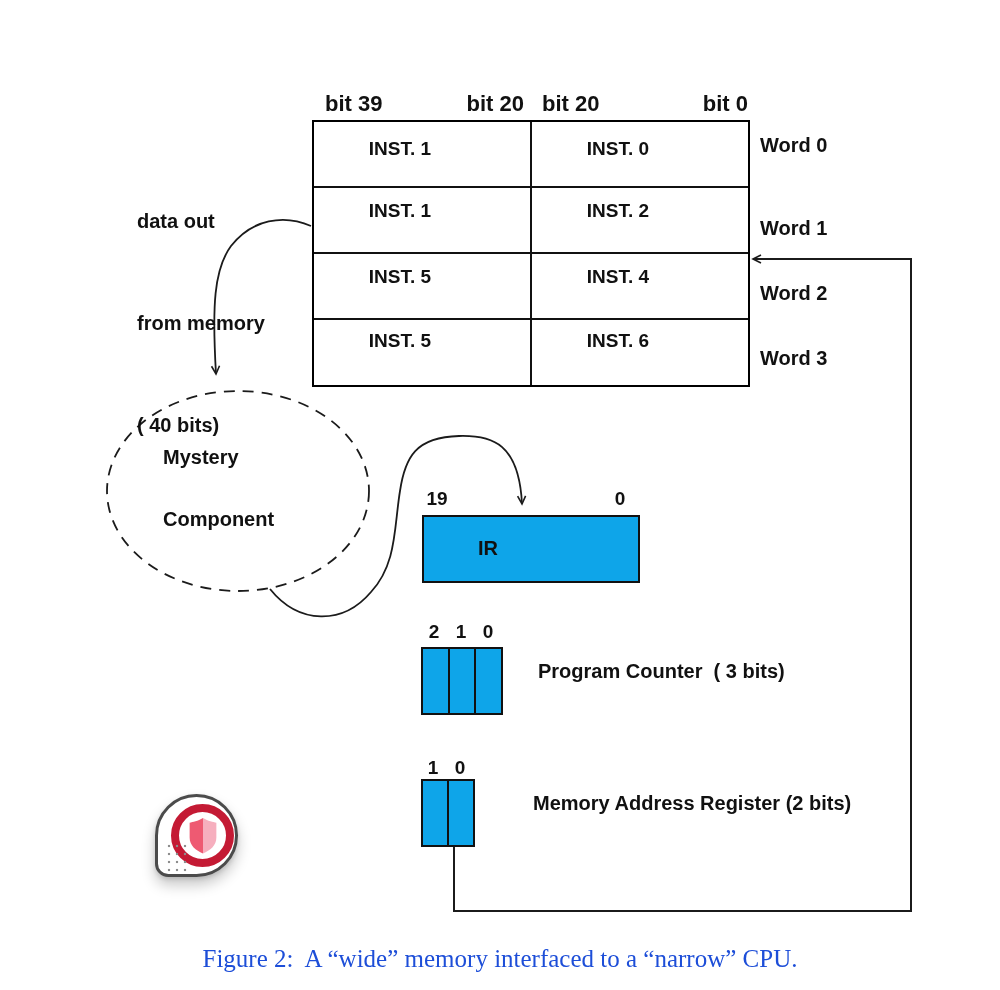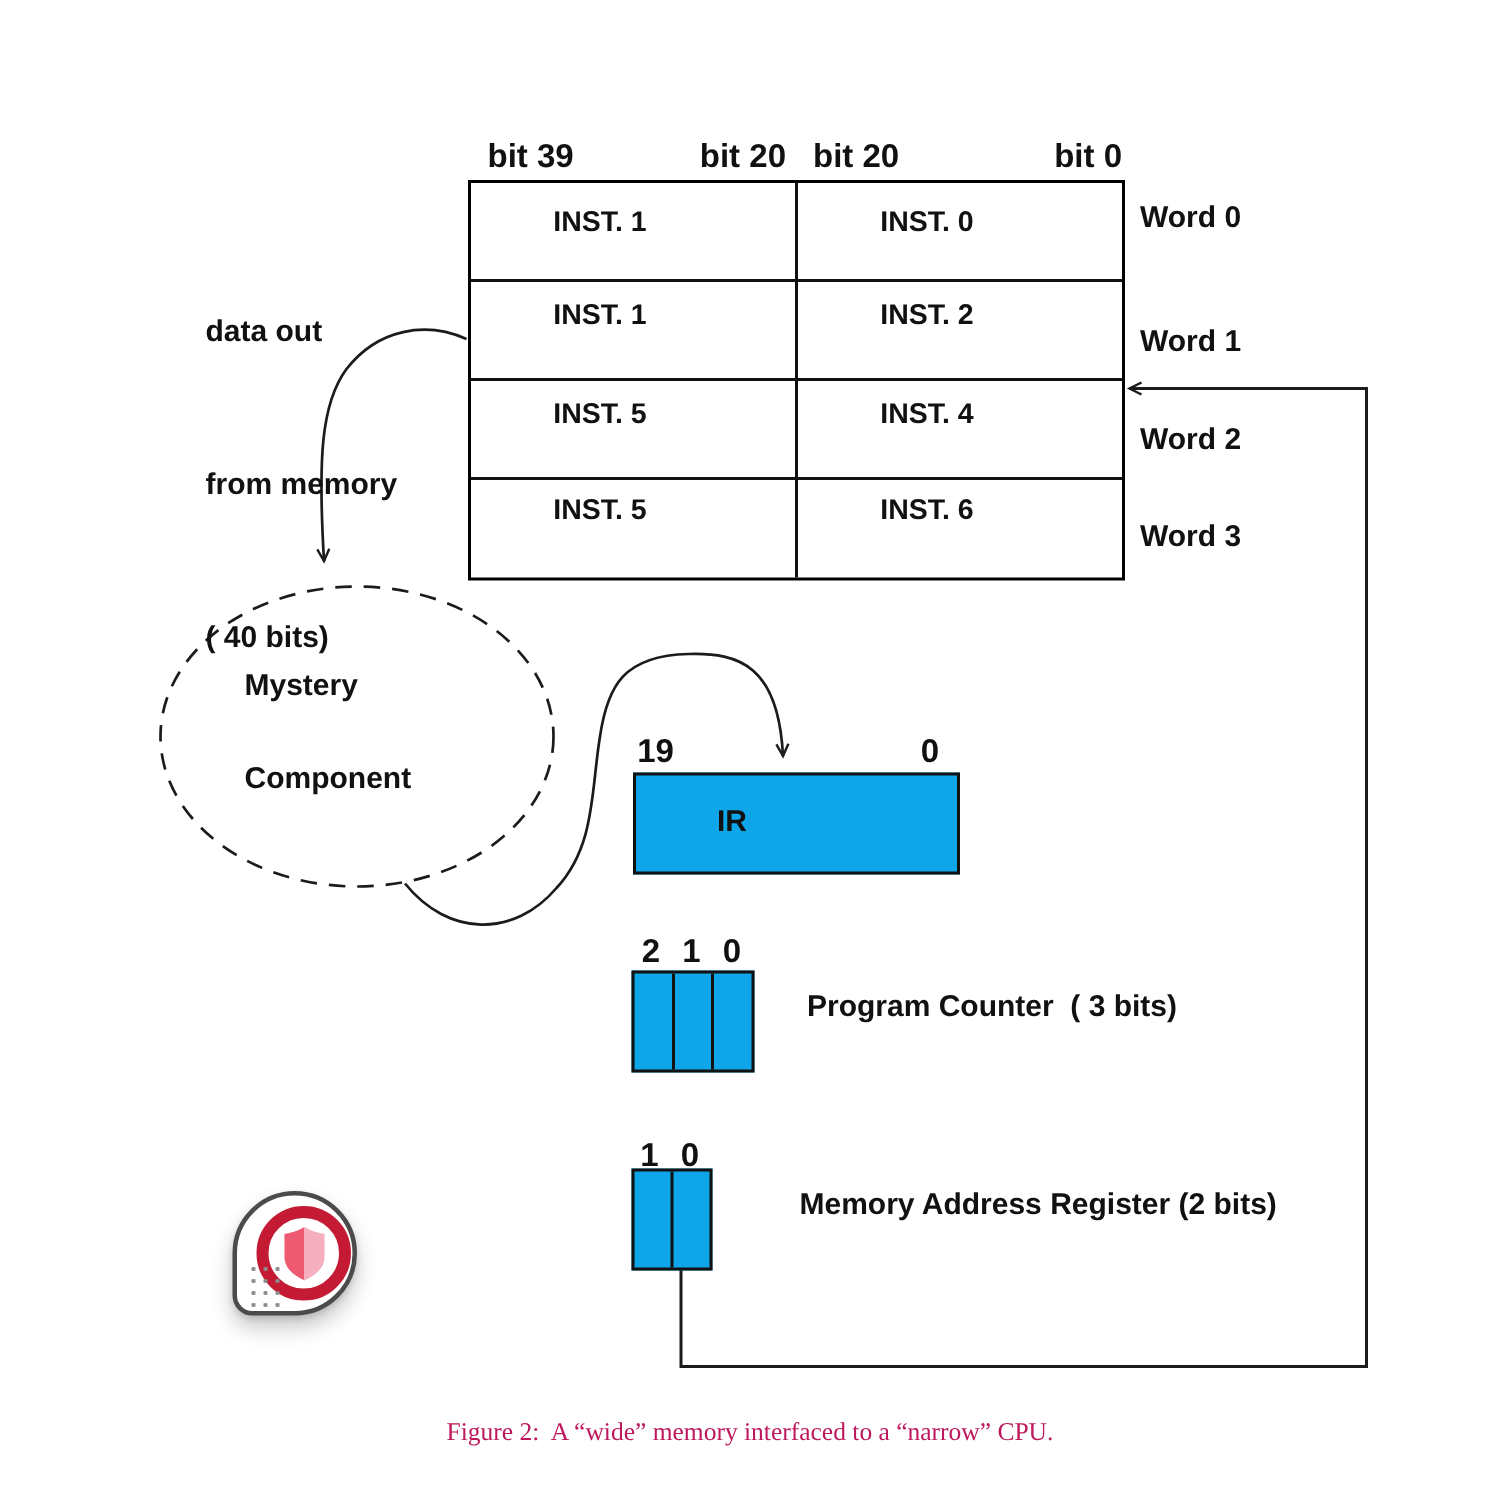--- a/index.html
+++ b/index.html
@@ -11,23 +11,23 @@
   .blbl2{position:absolute;font-weight:bold;font-size:20px;line-height:23px;white-space:pre;color:#111;}
   .ralign{text-align:right;}
   .memtable{position:absolute;left:312px;top:120px;width:434px;height:263px;border:2px solid #000000;background:transparent;}
   .hline{position:absolute;left:0;width:100%;height:2px;background:#111;}
   .vline{position:absolute;top:0;height:100%;width:2px;background:#111;left:216px;}
   .cell{position:absolute;width:216px;text-align:center;font-weight:bold;font-size:19px;
         box-sizing:border-box;padding-right:44px;color:#111;}
   .regbox{position:absolute;border:2px solid #111;background:#0ea5e9;display:flex;}
   .regcell{flex:1;border-right:2px solid #111;}
   .regcell:last-child{border-right:none;}
-  .bitnum{position:absolute;width:16px;text-align:center;font-weight:bold;font-size:22px;color:#111;}
+  .bitnum{position:absolute;width:16px;text-align:center;font-weight:bold;font-size:19px;color:#111;}
   .caption{position:absolute;left:0;top:945px;width:1000px;text-align:center;
-           font-family:"Liberation Serif", serif;font-size:17px;color:#be185d;white-space:pre;}
+           font-family:"Liberation Serif", serif;font-size:25px;color:#1d4ed8;white-space:pre;}
   .multiline div{margin:0;}
   .logo{position:absolute;left:155px;top:794px;width:83px;height:83px;background:#fff;
         border:3px solid #4b4b4b;border-radius:50% 50% 50% 16%;box-sizing:border-box;
         box-shadow:0 8px 14px rgba(0,0,0,0.22), 0 2px 4px rgba(0,0,0,0.12);cursor:pointer;}
   .ring{position:absolute;left:13px;top:7px;width:47px;height:47px;border-radius:50%;
         border:8px solid #c41a34;display:flex;align-items:center;justify-content:center;}
   .dots{position:absolute;left:6px;top:44px;width:24px;height:31px;
         background-image:radial-gradient(circle,#8d8d8d 1.3px, transparent 1.6px);
         background-size:8px 8px;background-position:1px 1px;}
 </style>

